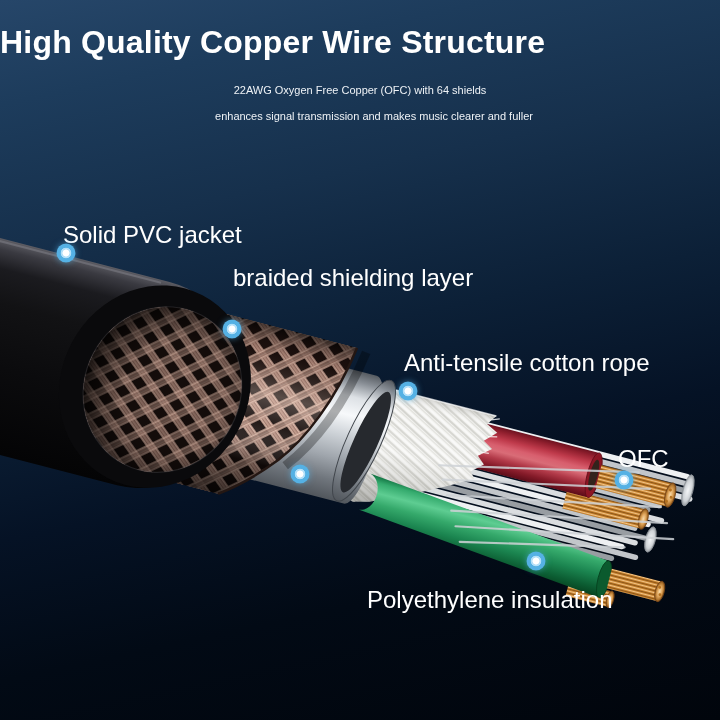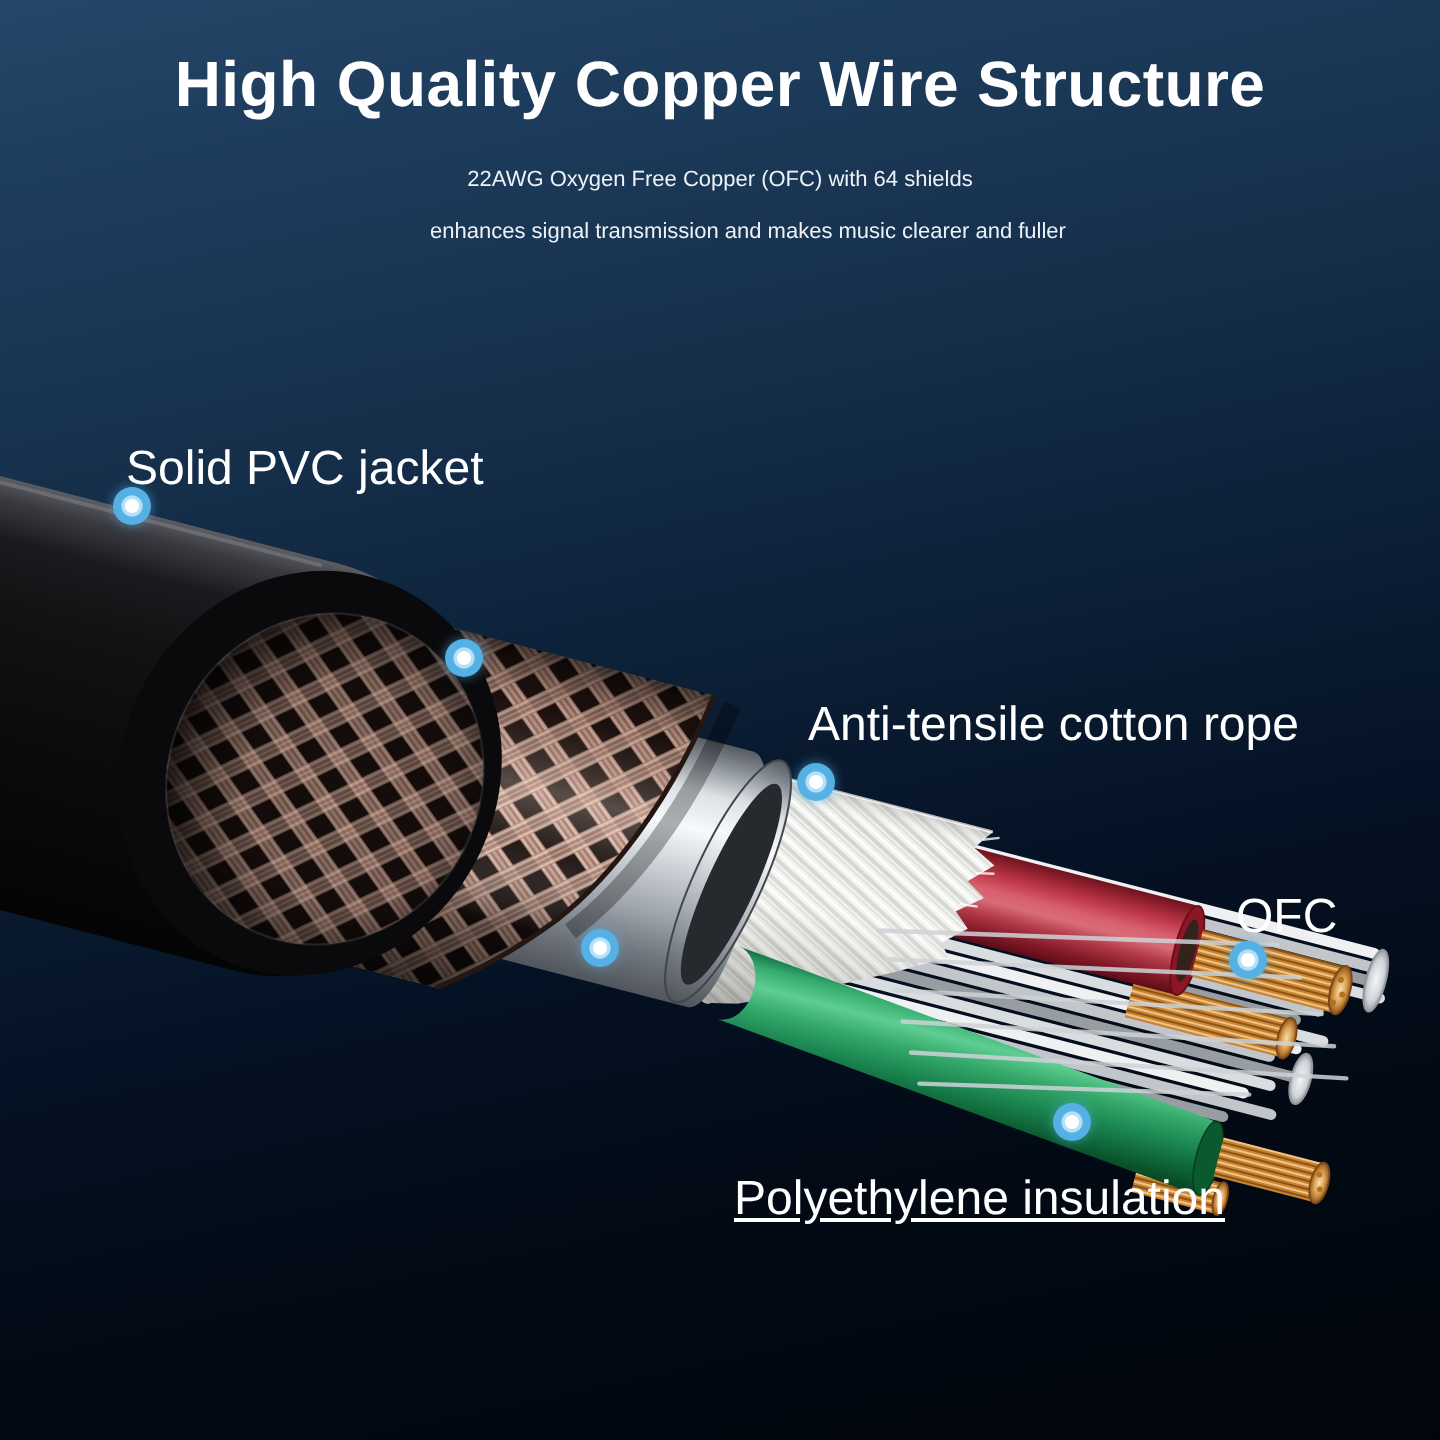--- a/index.html
+++ b/index.html
@@ -3,34 +3,34 @@
 <meta charset="utf-8">
 <style>
   html,body{margin:0;padding:0;background:#000;}
   .stage{
     position:relative;width:720px;height:720px;overflow:hidden;
     background:linear-gradient(168deg,#264669 0%,#1d3c5c 12%,#16304c 28%,#0c2037 46%,#051225 62%,#020a15 78%,#01050c 100%);
     font-family:"Liberation Sans",sans-serif;color:#ffffff;
   }
   .stage svg{position:absolute;left:0;top:0;}
   .title{
-    position:absolute;top:24px;left:0;right:0;text-align:center;
+    position:absolute;top:24px;left:0;right:0;text-align:left;
     font-size:32px;font-weight:bold;letter-spacing:0.2px;color:#fff;
   }
   .sub{position:absolute;left:0;right:0;text-align:center;font-size:11px;color:#eef2f6;}
   .sub1{top:84px;}
   .sub2{top:110px;margin-left:28px;}
   .callout{position:absolute;font-size:24px;line-height:32px;color:#ffffff;white-space:nowrap;}
   .callout .ln{display:block;}
   .co-pvc{left:63px;top:219px;}
   .co-braid{left:233px;top:261px;line-height:33px;}
   .co-cotton{left:404px;top:347px;}
   .co-ofc{left:618px;top:443px;}
   .co-foil{left:173px;top:503px;line-height:31px;}
-  .co-poly{left:367px;top:584px;text-decoration:underline;}
+  .co-poly{left:367px;top:584px;}
   .dot{
     position:absolute;width:19px;height:19px;border-radius:50%;
     background:radial-gradient(circle,#ffffff 0 3.2px,#b4e0f8 3.8px 5px,#55b1e4 5.6px 9.5px);
     box-shadow:0 0 6px rgba(85,177,228,.6);
     transform:translate(-50%,-50%);
   }
   .dot-pvc{left:66px;top:253px;}
   .dot-braid{left:232px;top:329px;}
   .dot-cotton{left:408px;top:391px;}
   .dot-ofc{left:624px;top:480px;}
@@ -245,20 +245,21 @@
   </svg>
 
   <div class="title">High Quality Copper Wire Structure</div>
   <div class="sub sub1">22AWG Oxygen Free Copper (OFC) with 64 shields</div>
   <div class="sub sub2">enhances signal transmission and makes music clearer and fuller</div>
 
   <div class="callout co-pvc">
     <span class="ln">Solid PVC jacket</span>
   </div>
   <div class="callout co-braid">
+    <span class="ln">braided shielding layer</span>
   </div>
   <div class="callout co-cotton">
     <span class="ln">Anti-tensile cotton rope</span>
   </div>
   <div class="callout co-ofc">
     <span class="ln">OFC</span>
   </div>
   <div class="callout co-poly">
     <span class="ln">Polyethylene insulation</span>
   </div>

